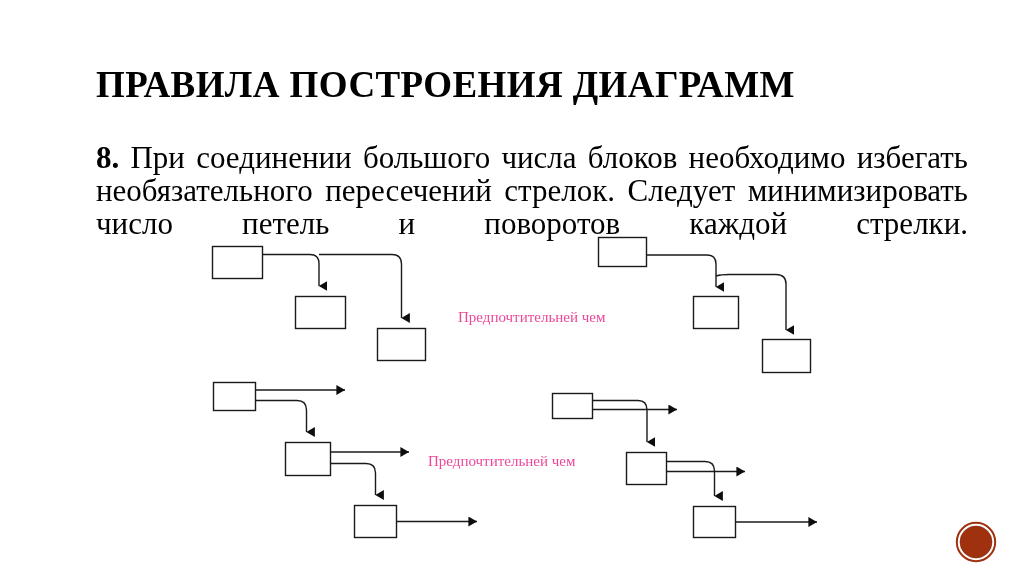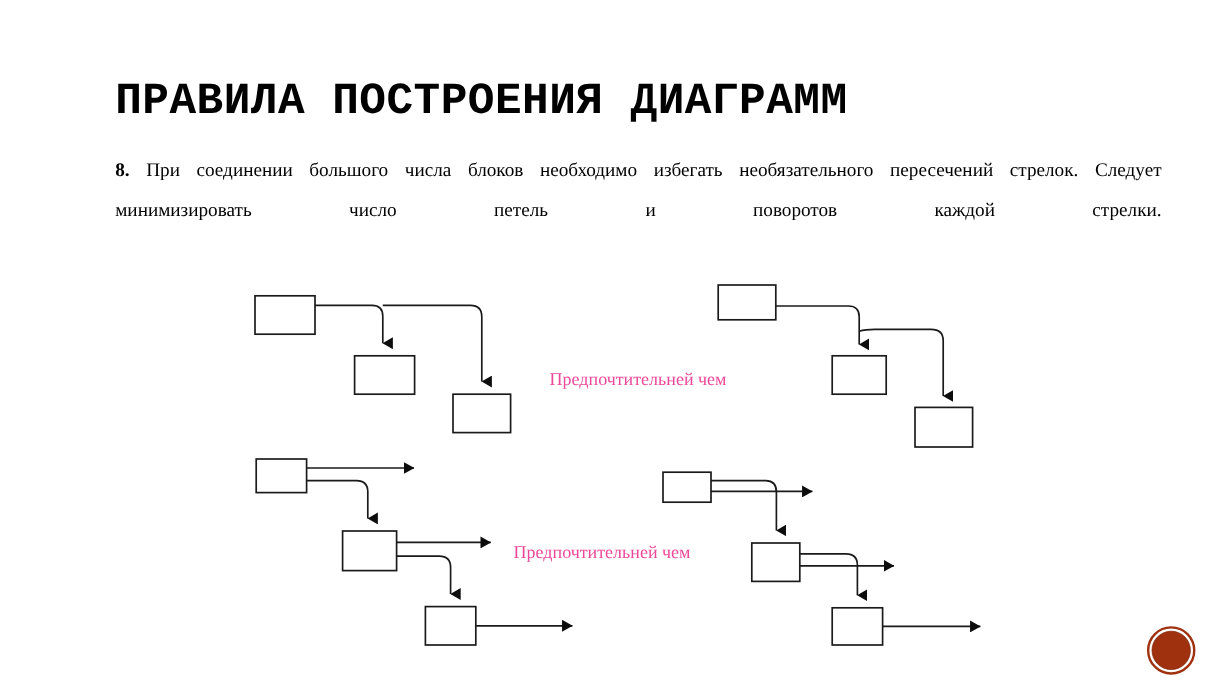--- a/index.html
+++ b/index.html
@@ -21,38 +21,38 @@
     inset: 0;
     background: #ffffff;
   }
 
   
   #title {
     position: absolute;
     left: 96px;
     top: 38px;
     width: 880px;
-    font-family: Liberation Mono, monospace;
+    font-family: Liberation Serif, serif;
     font-weight: bold;
     font-size: 37px;
     line-height: 44px;
     letter-spacing: 0.4px;
     color: #000000;
     text-transform: uppercase;
     white-space: nowrap;
   }
 
   
   #body-text {
     position: absolute;
     left: 96px;
     top: 110px;
     width: 872px;
     font-family: "Liberation Serif", "DejaVu Serif", serif;
-    font-size: 16px;
+    font-size: 31px;
     line-height: 33px;
     text-align: justify;
     color: #000000;
   }
   #body-text .rule-number {
     font-weight: bold;
   }
   #body-text .rule-body {
     font-weight: normal;
   }

